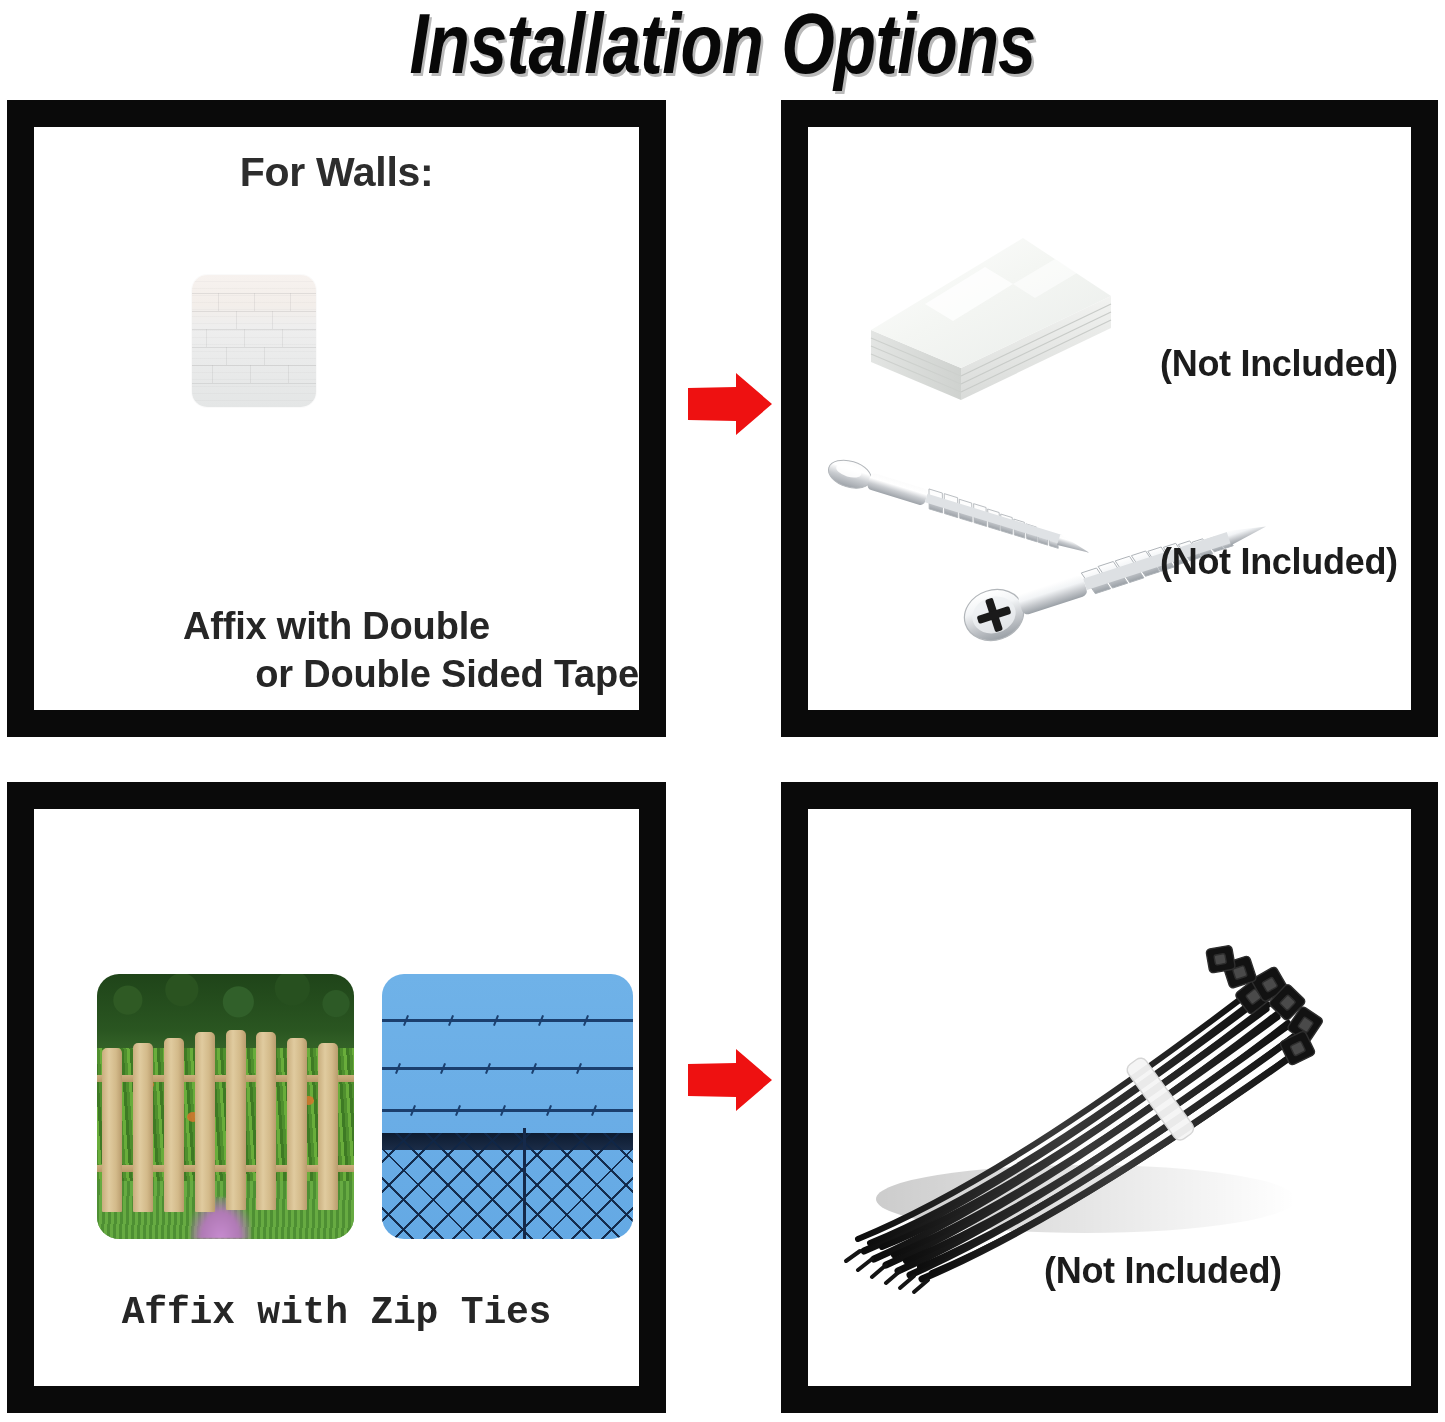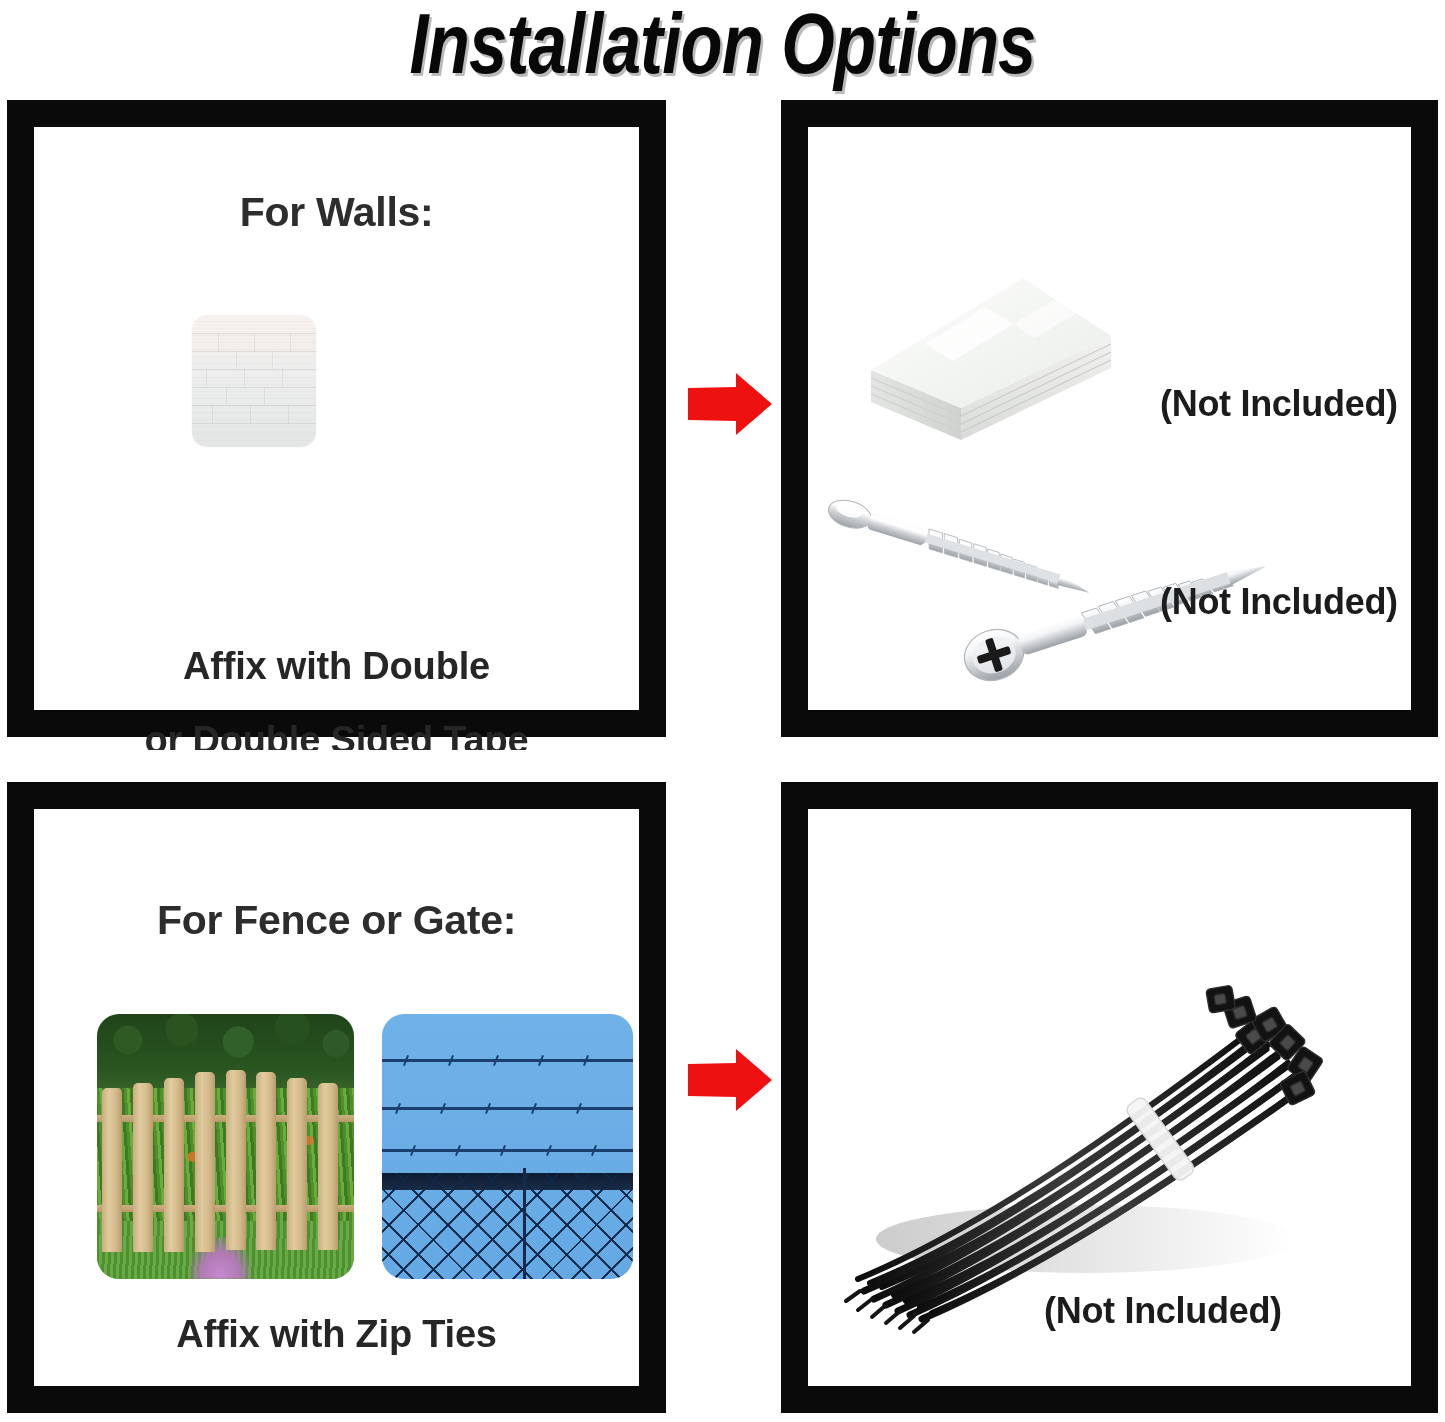--- a/index.html
+++ b/index.html
@@ -26,21 +26,21 @@
   .panel{
     position:absolute;background:#ffffff;
     border:27px solid #0a0a0a;
     box-sizing:border-box;
   }
   #panel-walls   {left:7px;   top:100px; width:659px; height:637px;}
   #panel-hardware{left:781px; top:100px; width:657px; height:637px;}
   #panel-fence   {left:7px;   top:782px; width:659px; height:631px;}
   #panel-zipties {left:781px; top:782px; width:657px; height:631px;}
 
-  .panel-inner{position:relative;width:100%;height:100%;overflow:hidden;margin-top:40px;}
+  .panel-inner{position:relative;width:100%;height:100%;overflow:hidden;}
 
   
   .head{
     position:absolute;width:100%;text-align:center;
     font-size:41px;font-weight:bold;color:#2d2d2d;
     letter-spacing:-.3px;white-space:nowrap;
   }
   .cap{
     position:absolute;width:100%;text-align:center;
     font-size:38px;font-weight:bold;color:#262626;
@@ -160,21 +160,21 @@
       <div class="vmortar" style="left:52px;top:54px;height:18px;"></div>
       <div class="vmortar" style="left:90px;top:54px;height:18px;"></div>
       <div class="vmortar" style="left:34px;top:72px;height:18px;"></div>
       <div class="vmortar" style="left:72px;top:72px;height:18px;"></div>
       <div class="vmortar" style="left:20px;top:90px;height:18px;"></div>
       <div class="vmortar" style="left:58px;top:90px;height:18px;"></div>
       <div class="vmortar" style="left:96px;top:90px;height:18px;"></div>
     </div>
 
     <div class="cap" style="top:478px;">Affix with Double</div>
-    <div class="cap" style="top:552px;">or Double Sided Tape</div>
+    <div class="cap" style="top:526px;text-align:right;">or Double Sided Tape</div>
   </div>
 </div>
 
 <div class="arrow" style="left:686px;top:372px;">
   <svg width="88" height="64" viewBox="0 0 88 64" aria-hidden="true">
     <polygon points="2,16 50,15 50,1 86,32 50,63 50,49 2,48" fill="#ee1111"></polygon>
   </svg>
 </div>
 
 <div class="panel" id="panel-hardware">
@@ -295,21 +295,20 @@
       </svg>
     </div>
 
     <div class="notinc" style="left:352px;top:414px;">(Not Included)</div>
   </div>
 </div>
 
 <div class="panel" id="panel-fence">
   <div class="panel-inner">
 
-    <div class="head" style="top:48px;">For Fence or Gate:</div>
 
     <div class="photo" style="left:63px;top:165px;width:257px;height:265px;">
       <div class="pf-hedge"></div>
       <div class="pf-plants"></div>
       <div class="pf-flower" style="left:18%;top:40%;width:11px;height:9px;"></div>
       <div class="pf-flower" style="left:35%;top:52%;width:12px;height:10px;"></div>
       <div class="pf-flower" style="left:62%;top:36%;width:10px;height:9px;"></div>
       <div class="pf-flower" style="left:80%;top:46%;width:11px;height:9px;"></div>
       <div class="pf-lawn"></div>
       <div class="pf-path"></div>
@@ -347,21 +346,21 @@
       <div class="cl-barbtick" style="left:30%;top:49.5%;"></div>
       <div class="cl-barbtick" style="left:48%;top:49.5%;"></div>
       <div class="cl-barbtick" style="left:66%;top:49.5%;"></div>
       <div class="cl-barbtick" style="left:84%;top:49.5%;"></div>
 
       <div class="cl-rail" style="top:60%;"></div>
       <div class="cl-mesh"></div>
       <div class="cl-post" style="left:56%;top:58%;height:42%;"></div>
     </div>
 
-    <div class="cap" style="top:464px;">Affix with Zip Ties</div>
+    <div class="cap" style="top:482px;font-family:Liberation Mono, monospace;">Affix with Zip Ties</div>
   </div>
 </div>
 
 <div class="arrow" style="left:686px;top:1048px;">
   <svg width="88" height="64" viewBox="0 0 88 64" aria-hidden="true">
     <polygon points="2,16 50,15 50,1 86,32 50,63 50,49 2,48" fill="#ee1111"></polygon>
   </svg>
 </div>
 
 <div class="panel" id="panel-zipties">

